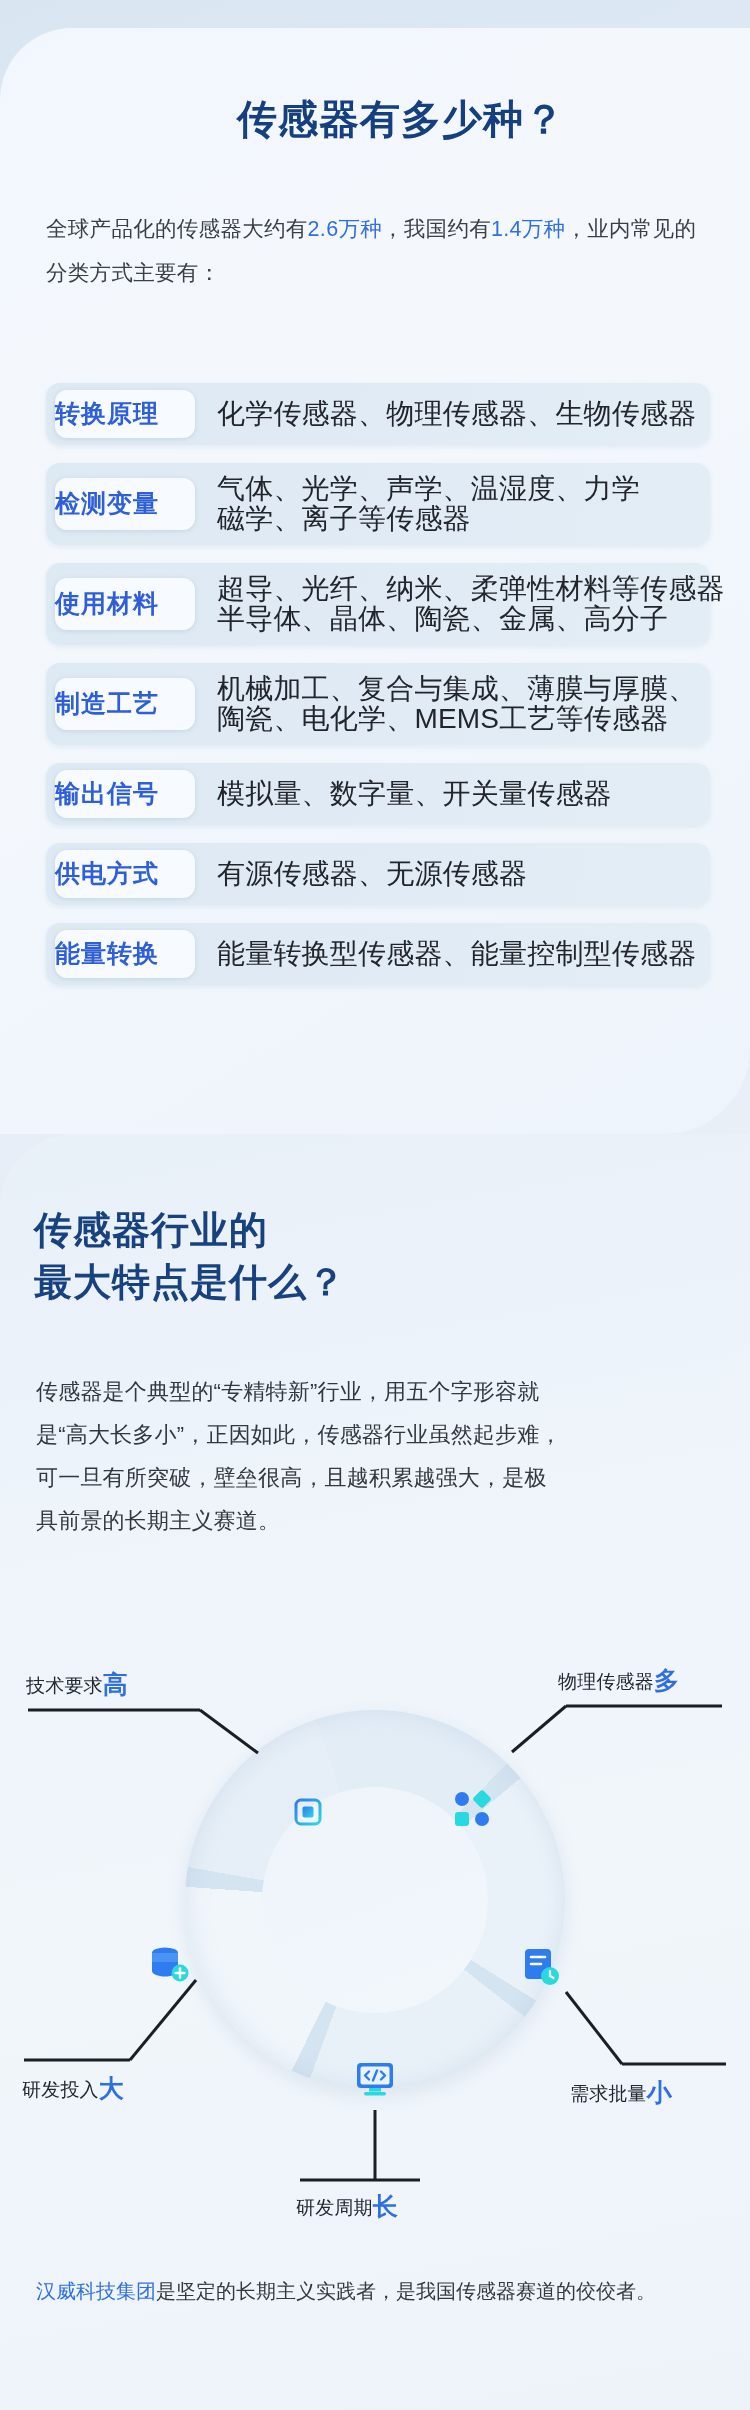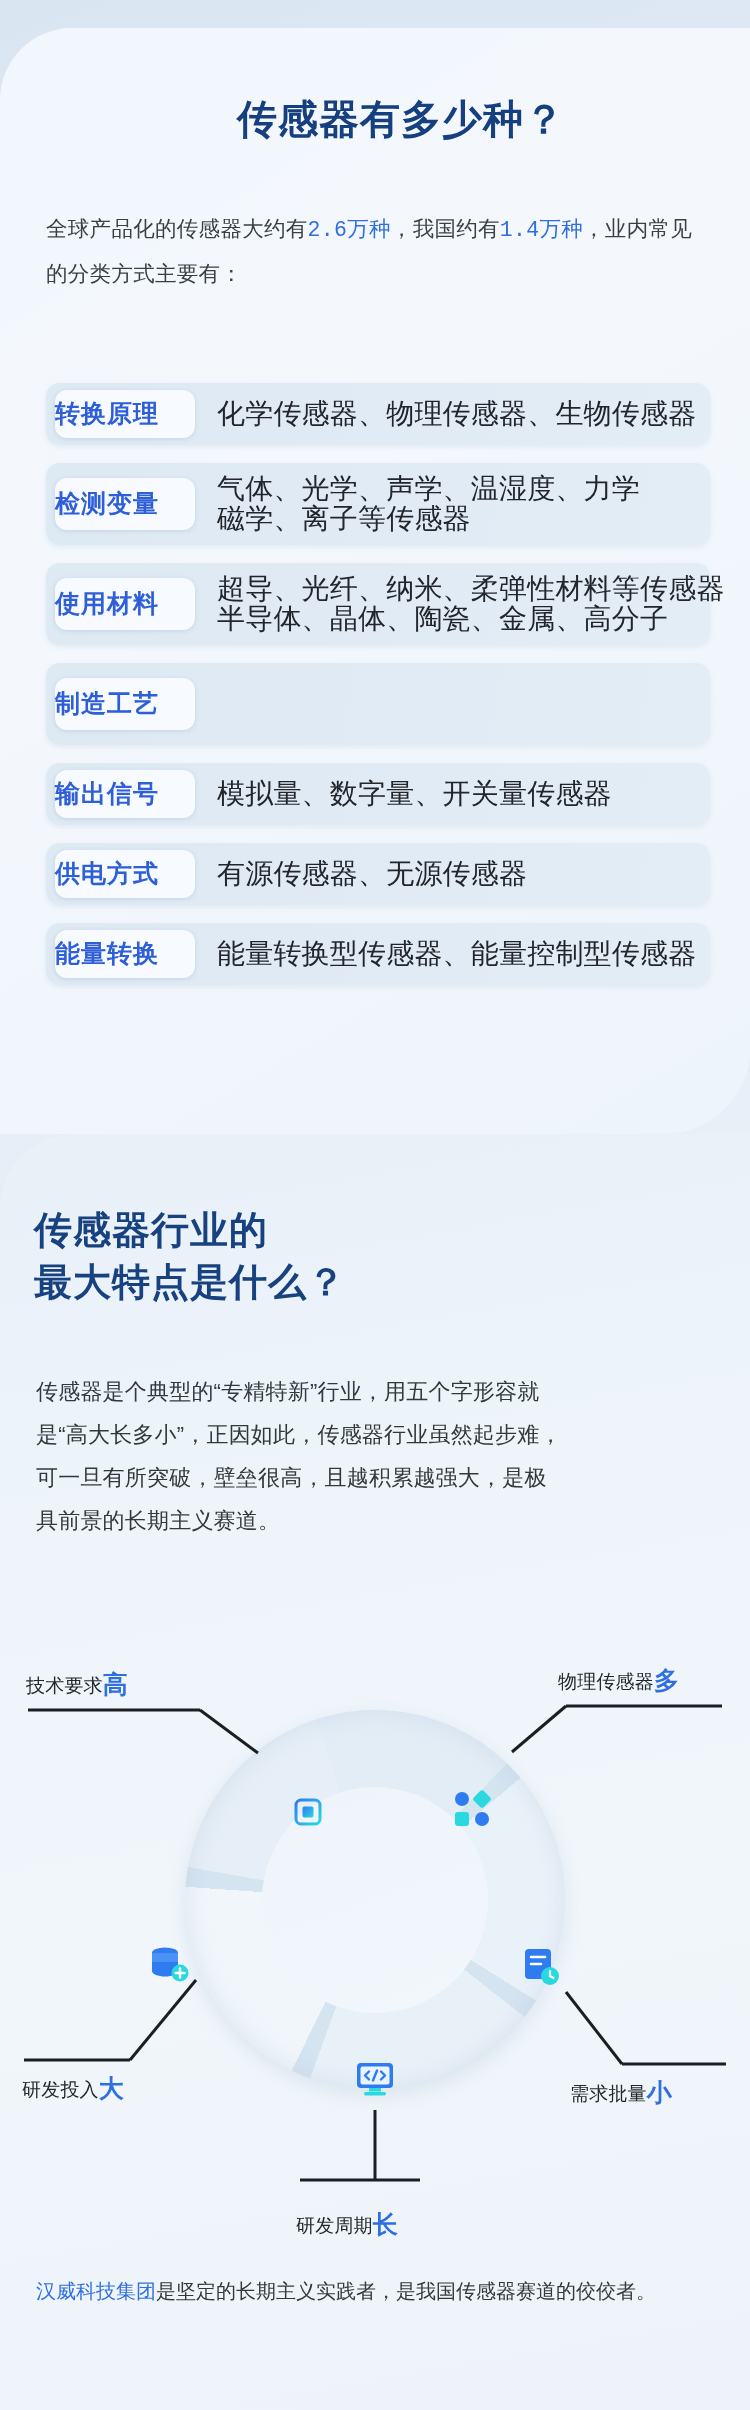--- a/index.html
+++ b/index.html
@@ -41,21 +41,21 @@
 
   .s1-intro {
     position: absolute;
     left: 46px; top: 207px;
     width: 666px;
     font-size: 21.5px;
     line-height: 44px;
     color: #3a3f47;
     letter-spacing: 0.3px;
   }
-  .hl { color: #2f6fe0; font-family: Liberation Mono, monospace; }
+  .hl { color: #2f6fe0; }
 
   
   .rows {
     position: absolute;
     left: 46px; top: 383px;
     width: 664px;
   }
   .row {
     position: relative;
     display: flex;
@@ -231,20 +231,24 @@
     <div class="row h2">
       <div class="chip">使用材料</div>
       <div class="desc">
         <span class="ln">超导、光纤、纳米、柔弹性材料等传感器</span>
         <span class="ln">半导体、晶体、陶瓷、金属、高分子</span>
       </div>
     </div>
 
     <div class="row h2">
       <div class="chip">制造工艺</div>
+      <div class="desc">
+        <span class="ln">机械加工、复合与集成、薄膜与厚膜、</span>
+        <span class="ln">陶瓷、电化学、MEMS工艺等传感器</span>
+      </div>
     </div>
 
     <div class="row h1">
       <div class="chip">输出信号</div>
       <div class="desc">
         <span class="ln">模拟量、数字量、开关量传感器</span>
       </div>
     </div>
 
     <div class="row h1">
@@ -382,21 +386,21 @@
     </div>
 
     <div class="lbl" style="left:22px; top:432px;">
       <span>研发投入</span><b>大</b>
     </div>
 
     <div class="lbl" style="left:570px; top:436px;">
       <span>需求批量</span><b>小</b>
     </div>
 
-    <div class="lbl" style="left:296px; top:568px;">
+    <div class="lbl" style="left:296px; top:550px;">
       <span>研发周期</span><b>长</b>
     </div>
 
   </div>
 
   <div class="s2-outro">
     <span class="brand">汉威科技集团</span><span>是坚定的长期主义实践者，是我国传</span><span>感器赛道的佼佼者。</span>
   </div>
 
 </div>

